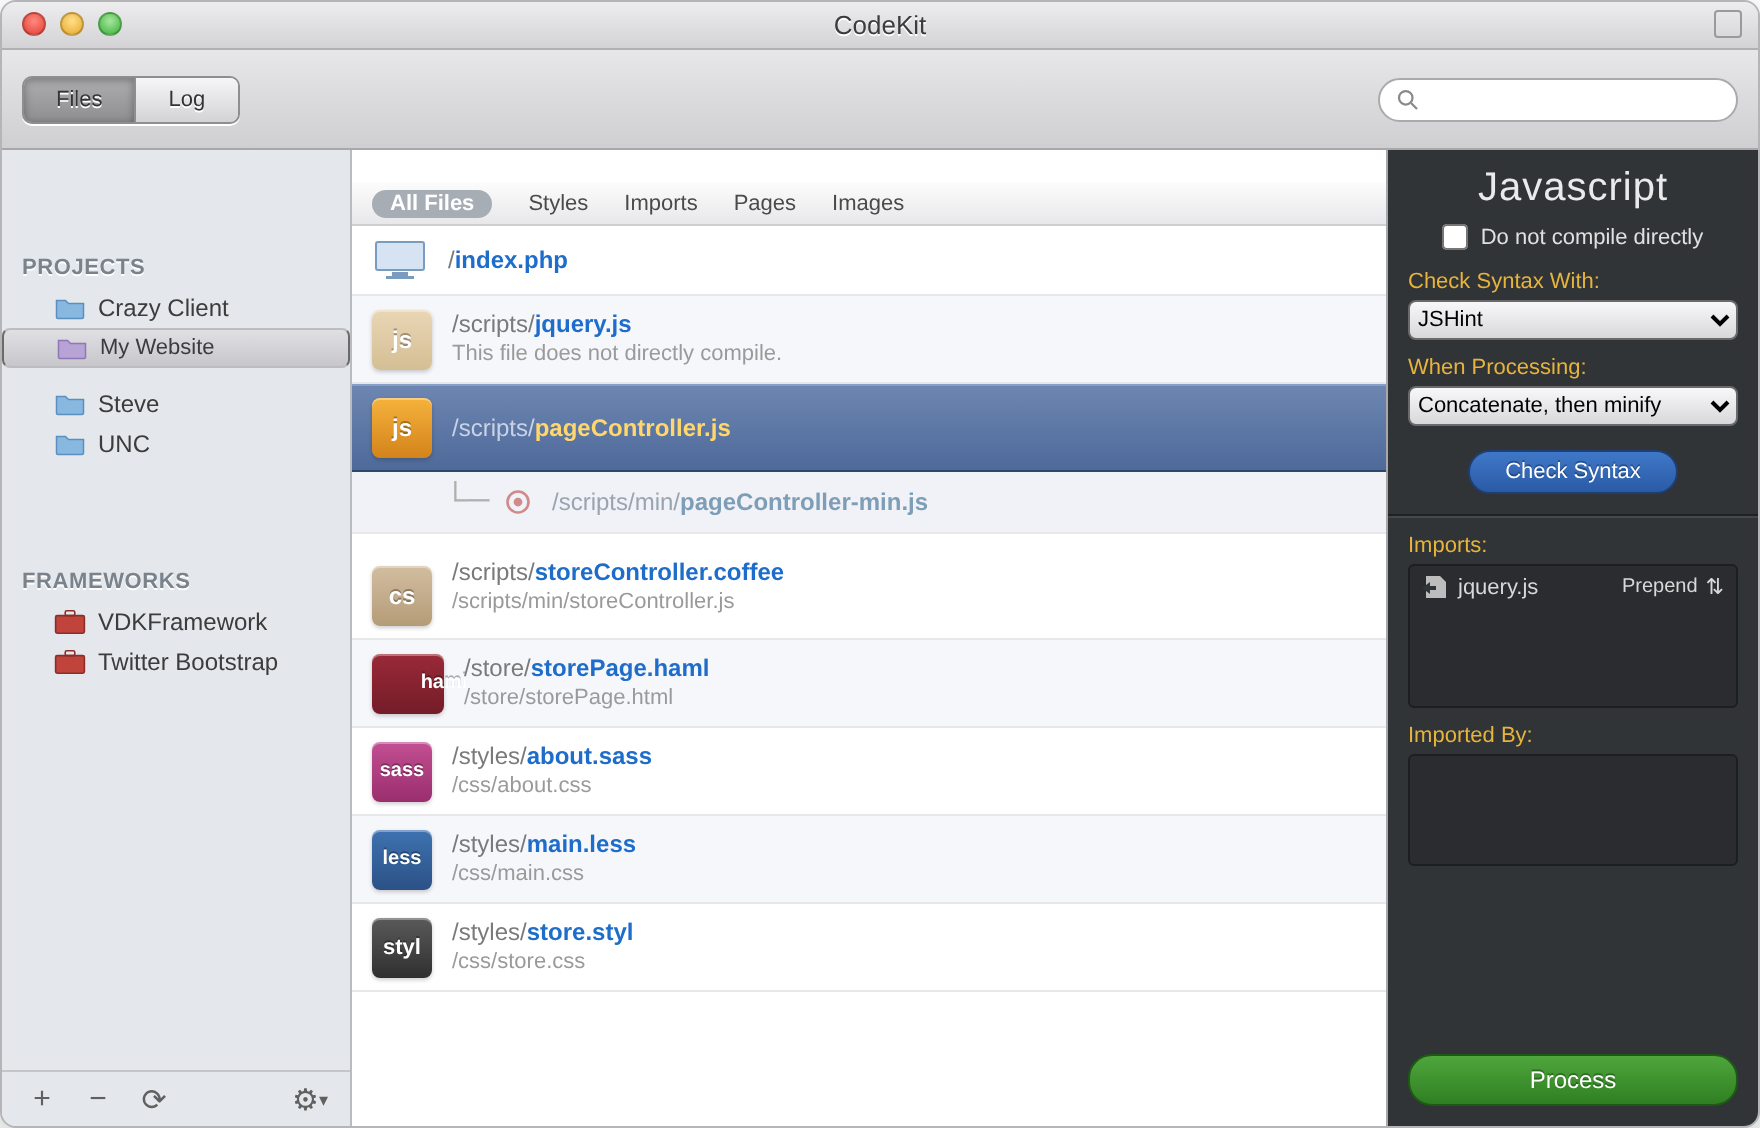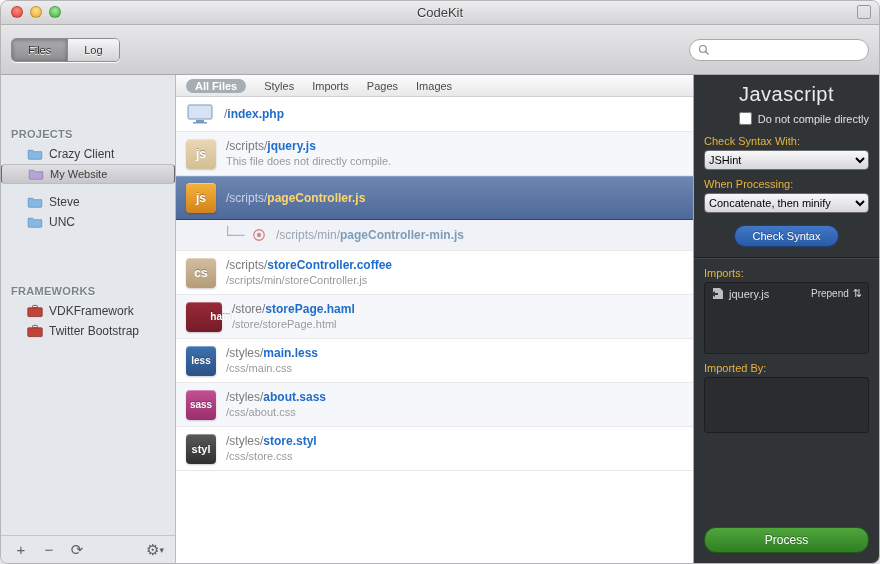--- a/index.html
+++ b/index.html
@@ -30,54 +30,54 @@
   .sidebar .hdr { color:#7a838c; font-size:11px; font-weight:bold; padding:8px 10px 4px 10px; letter-spacing:0.3px; text-shadow:0 1px 0 #fff;margin-top:45px;}
   .side-item { display:flex; align-items:center; padding:3px 10px 3px 26px; gap:6px; color:#3c3c3c; cursor:pointer; }
   .side-item.sel { background:linear-gradient(#e0dfe3,#c7c6ca); border-top:1px solid #bdbdc1; border-bottom:1px solid #bdbdc1; }
   .ic-folder{width:16px;height:12px;}
   .ic-brief{width:16px;height:14px;}
   .sidebar-bottom { margin-top:auto; border-top:1px solid #c5c5c7; height:28px; display:flex; align-items:center; padding:0 6px; gap:0; }
   .sb-btn { width:28px; height:24px; display:flex; align-items:center; justify-content:center; color:#606060; font-size:15px; cursor:pointer;}
   .sb-sep{flex:1;}
   
   .filecol { flex:1; display:flex; flex-direction:column; background:#fff; min-width:0; border-right:1px solid #a8a8aa;}
-  .filters { height:22px; background:linear-gradient(#fcfcfd,#e8e8ea); border-bottom:1px solid #cfcfd1; display:flex; align-items:center; gap:18px; padding:0 10px; font-size:11px; color:#4a4a4a; }
+  .filters { height:22px; background:linear-gradient(#fcfcfd,#e8e8ea); border-bottom:1px solid #cfcfd1; display:flex; align-items:center; gap:18px; padding:0 10px; font-size:11px; color:#4a4a4a;margin-top:16px; }
   .filters .pill{ background:#a7adb4; color:#fff; padding:1px 9px; border-radius:9px; font-weight:bold; text-shadow:none;}
   .filters span{cursor:pointer;}
   .filelist { flex:1; overflow:auto; background:#fff;}
   .row { display:flex; align-items:center; padding:6px 10px; border-bottom:1px solid #e8e8ea; gap:10px;}
   .row:nth-child(even){ background:#f6f7fb;}
   .row.sel-js {
     background:linear-gradient(#6d86b1,#4e6a9a);
     border-top:1px solid #85a0c6;
     border-bottom:1px solid #2f466b;
   }
   .row.child { padding-left:46px; background:#f0f2f7;}
   .badge { width:30px; height:30px; border-radius:4px; display:flex; align-items:center; justify-content:center; font-size:12px; font-weight:bold; color:#fff; text-shadow:0 -1px 0 rgba(0,0,0,0.3); flex:none; box-shadow:inset 0 1px 0 rgba(255,255,255,0.35),0 1px 2px rgba(0,0,0,0.2);}
   .badge.js-off{background:linear-gradient(#e9d6b5,#d4be94);}
   .badge.js-on{background:linear-gradient(#f6b23c,#d3831a);}
-  .badge.cs{background:linear-gradient(#d2bda0,#b59c78);}
+  .badge.cs{background:linear-gradient(#d2bda0,#b59c78);margin-top:10px;}
   .badge.haml{background:linear-gradient(#9a2938,#741c29);}
   .badge.sass{background:linear-gradient(#c24f93,#9a2e6d);}
   .badge.less{background:linear-gradient(#3e72b0,#2b5186);}
   .badge.styl{background:linear-gradient(#5a5a5a,#2f2f2f);}
   .ftxt { display:flex; flex-direction:column; line-height:1.35; font-size:12px; min-width:0;}
   .path { color:#7a7a7a;}
   .path .fname{ color:#1f6dca; font-weight:bold;}
   .row.sel-js .path{ color:#c9d3e5;}
   .row.sel-js .path .fname{ color:#ffd76b;}
   .sub { color:#9a9a9a; font-size:11px;}
   .child-arrow{ width:20px; display:flex; align-items:center; color:#b0b0b0; flex:none;}
   .child .path .fname{ color:#7e9db7; }
   .target{ width:14px; height:14px;}
   .icon-monitor{width:28px;height:22px;}
   
   .inspector { width:185px; background:#313437; color:#cfcfcf; font-size:12px; display:flex; flex-direction:column; padding:8px 10px 10px 10px;}
   .ins-title { text-align:center; font-family:"Helvetica Neue",Arial,sans-serif; font-weight:300; font-size:20px; letter-spacing:0.5px; color:#eaeaea; margin-bottom:6px;}
-  .chk-row { display:flex; align-items:center; justify-content:flex-end; gap:6px; font-size:11px; margin-bottom:10px; color:#e0e0e0;}
+  .chk-row { display:flex; align-items:center; justify-content:center; gap:6px; font-size:11px; margin-bottom:10px; color:#e0e0e0;}
   .chk-row input{accent-color:#fff;}
   .lbl-y{ color:#e6b43c; font-size:11px; margin-bottom:3px;}
   .sel { width:100%; height:20px; font-size:11px; background:linear-gradient(#f8f8fa,#d8d8da); border:1px solid #6a6a6a; border-radius:4px; margin-bottom:8px;}
   .ckbtn { display:block; margin:4px auto 10px auto; padding:4px 18px; font-size:11px; color:#fff; background:linear-gradient(#3f78c8,#2a5aa6); border:1px solid #1e3f73; border-radius:11px; cursor:pointer; text-shadow:0 -1px 0 rgba(0,0,0,0.3);}
   .hr{border:none;border-top:1px solid #1f2123;border-bottom:1px solid #45484b;margin:0 -10px 8px -10px;}
   .panel { background:#2a2c2f; border:1px solid #1c1e20; border-radius:3px; min-height:72px; padding:4px 6px; font-size:11px; margin-bottom:8px;}
   .panel.empty{min-height:56px;}
   .imp-row{ display:flex; align-items:center; color:#d8d8d8;}
   .imp-row .r{margin-left:auto; color:#d8d8d8; font-size:10px;}
   .imp-row .arrows{margin-left:4px; font-size:11px;}
@@ -223,32 +223,32 @@
 
         <div class="row">
           <div class="badge haml" style="font-size:10px;padding-left:36px;">haml</div>
           <div class="ftxt">
             <div class="path"><span>/store/</span><span class="fname">storePage.haml</span></div>
             <div class="sub">/store/storePage.html</div>
           </div>
         </div>
 
         <div class="row">
+          <div class="badge sass" style="font-size:10px;">sass</div>
+          <div class="ftxt">
+            <div class="path"><span>/styles/</span><span class="fname">about.sass</span></div>
+            <div class="sub">/css/about.css</div>
+          </div>
+        </div>
+
+        <div class="row">
           <div class="badge less" style="font-size:10px;">less</div>
           <div class="ftxt">
             <div class="path"><span>/styles/</span><span class="fname">main.less</span></div>
             <div class="sub">/css/main.css</div>
-          </div>
-        </div>
-
-        <div class="row">
-          <div class="badge sass" style="font-size:10px;">sass</div>
-          <div class="ftxt">
-            <div class="path"><span>/styles/</span><span class="fname">about.sass</span></div>
-            <div class="sub">/css/about.css</div>
           </div>
         </div>
 
         <div class="row">
           <div class="badge styl" style="font-size:11px;">styl</div>
           <div class="ftxt">
             <div class="path"><span>/styles/</span><span class="fname">store.styl</span></div>
             <div class="sub">/css/store.css</div>
           </div>
         </div>

